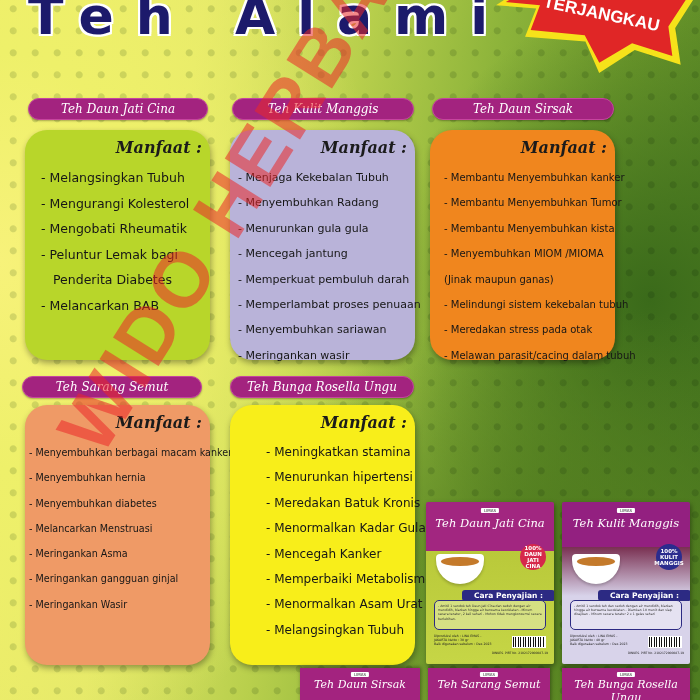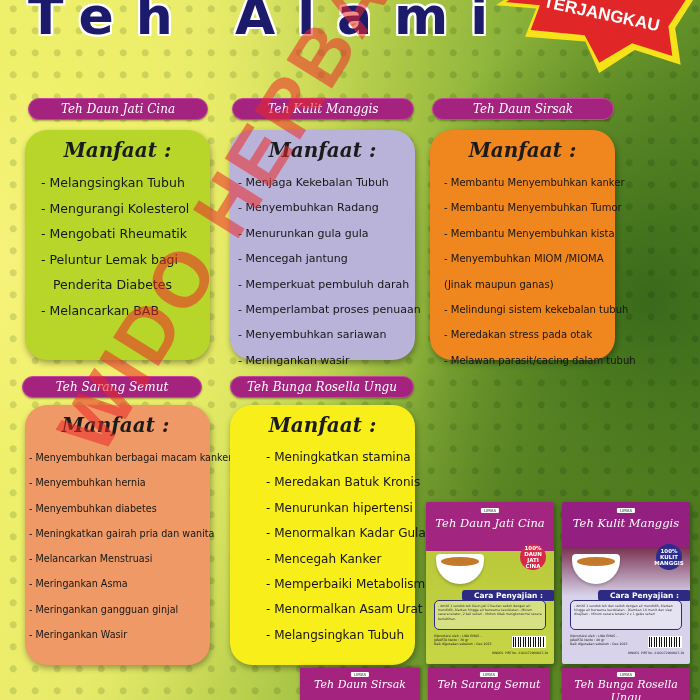--- a/index.html
+++ b/index.html
@@ -51,23 +51,23 @@
       display: flex; align-items: center; justify-content: center;
       box-shadow: 0 1px 2px rgba(0,0,0,0.3);
       border: 1px solid #c6459f;
     }
     .card {
       position: absolute; border-radius: 22px;
       box-shadow: 1px 3px 6px rgba(0,0,0,0.35);
       padding: 8px 8px 10px 8px;
     }
     .card-heading {
-      text-align: center;
+      text-align: right;
       font-family: "DejaVu Serif", serif; font-style: italic; font-weight: bold;
-      font-size: 20px; color: #1b1b1b; margin-bottom: 8px;
+      font-size: 16px; color: #1b1b1b; margin-bottom: 8px;
     }
     .card ul { list-style: none; }
     .card li {
       font-family: "DejaVu Sans", sans-serif;
       color: #161616; white-space: nowrap;
     }
     .card li.cont { padding-left: 12px; }
 
     .c1 { left: 25px; top: 130px; width: 185px; height: 230px; background: #b8d62a; }
     .c1 li { font-size: 12.5px; line-height: 25.5px; padding-left: 8px; }
@@ -202,35 +202,34 @@
   </ul>
 </div>
 
 <div class="pill" style="left:22px;top:376px;width:180px;">Teh Sarang Semut</div>
 <div class="card c4">
   <div class="card-heading">Manfaat :</div>
   <ul>
     <li>- Menyembuhkan berbagai macam kanker</li>
     <li>- Menyembuhkan hernia</li>
     <li>- Menyembuhkan diabetes</li>
-    <li>- Meningkatkan gairah pria dan wanita</li>
     <li>- Melancarkan Menstruasi</li>
     <li>- Meringankan Asma</li>
     <li>- Meringankan gangguan ginjal</li>
     <li>- Meringankan Wasir</li>
   </ul>
 </div>
 
 <div class="pill" style="left:230px;top:376px;width:184px;">Teh Bunga Rosella Ungu</div>
 <div class="card c5">
   <div class="card-heading">Manfaat :</div>
   <ul>
     <li>- Meningkatkan stamina</li>
+    <li>- Menurunkan hipertensi</li>
     <li>- Meredakan Batuk Kronis</li>
-    <li>- Menurunkan hipertensi</li>
     <li>- Menormalkan Kadar Gula</li>
     <li>- Mencegah Kanker</li>
     <li>- Memperbaiki Metabolisme</li>
     <li>- Menormalkan Asam Urat</li>
     <li>- Melangsingkan Tubuh</li>
   </ul>
 </div>
 
 <div class="pack" style="left:426px;top:502px;">
   <div class="pack-brand">LIMAS</div>

